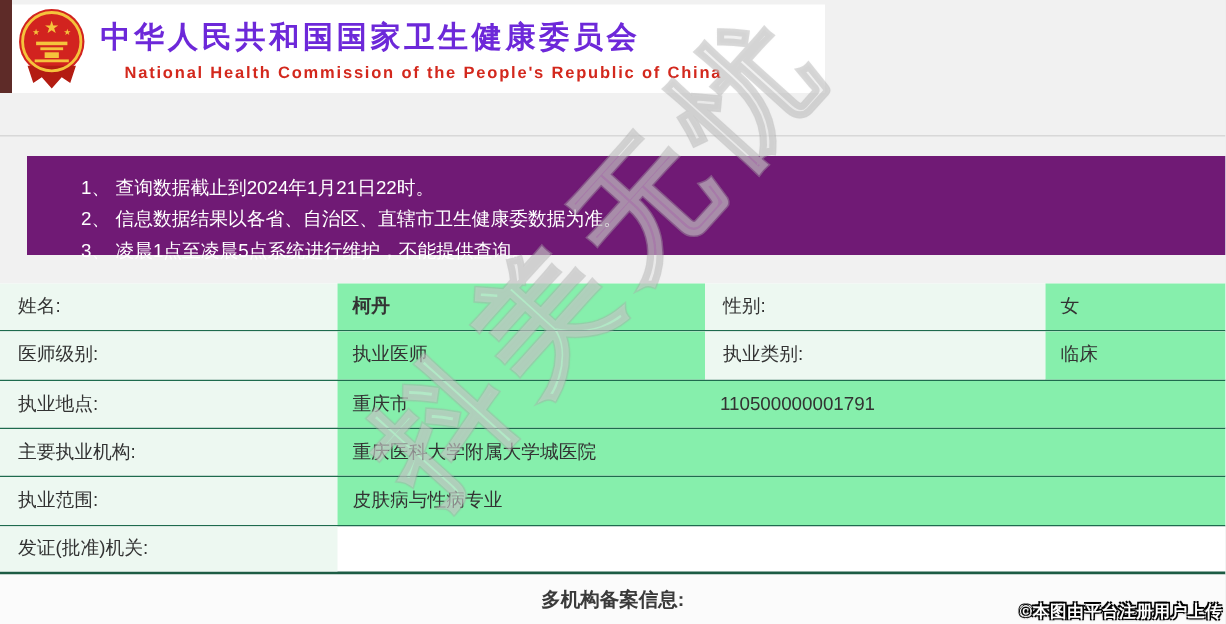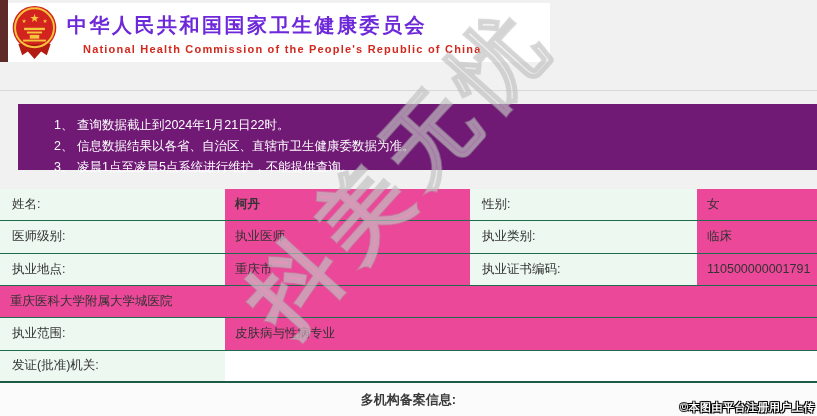--- a/index.html
+++ b/index.html
@@ -33,21 +33,21 @@
   }
   
   .rtable { position:absolute; left:0; top:189px; width:817px; }
   .trow {
     display:flex; height:32.33px; background:#ffffff;
     border-bottom:1px solid #1e6b4e; font-size:12.5px;
   }
   .trow:last-child { border-bottom:2px solid #1d5c44; }
   .cell { display:flex; align-items:center; height:100%; }
   .lbl { background:#edf8f1; padding-left:12px; }
-  .val { background:#ec4899; padding-left:10px; }
+  .val { background:#86efac; padding-left:10px; }
   .c-l1 { width:225px; }
   .c-v1 { width:245px; }
   .c-l2 { width:227px; }
   .c-v2 { flex:1; }
   .c-vfull { flex:1; }
   .bold { font-weight:bold; }
   
   .footer-row {
     position:absolute; left:0; top:383px; width:817px; height:33px;
     background:#fbfbfb; display:flex; align-items:center; justify-content:center;
@@ -113,24 +113,24 @@
       </div>
       <div class="trow">
         <div class="cell lbl c-l1">医师级别:</div>
         <div class="cell val c-v1">执业医师</div>
         <div class="cell lbl c-l2">执业类别:</div>
         <div class="cell val c-v2">临床</div>
       </div>
       <div class="trow">
         <div class="cell lbl c-l1">执业地点:</div>
         <div class="cell val c-v1">重庆市</div>
-        <div class="cell lbl c-l2">执业证书编码:</div>
         <div class="cell val c-v2">110500000001791</div>
       </div>
       <div class="trow">
+        <div class="cell lbl c-l1">主要执业机构:</div>
         <div class="cell val c-vfull">重庆医科大学附属大学城医院</div>
       </div>
       <div class="trow">
         <div class="cell lbl c-l1">执业范围:</div>
         <div class="cell val c-vfull">皮肤病与性病专业</div>
       </div>
       <div class="trow">
         <div class="cell lbl c-l1">发证(批准)机关:</div>
       </div>
     </div>

